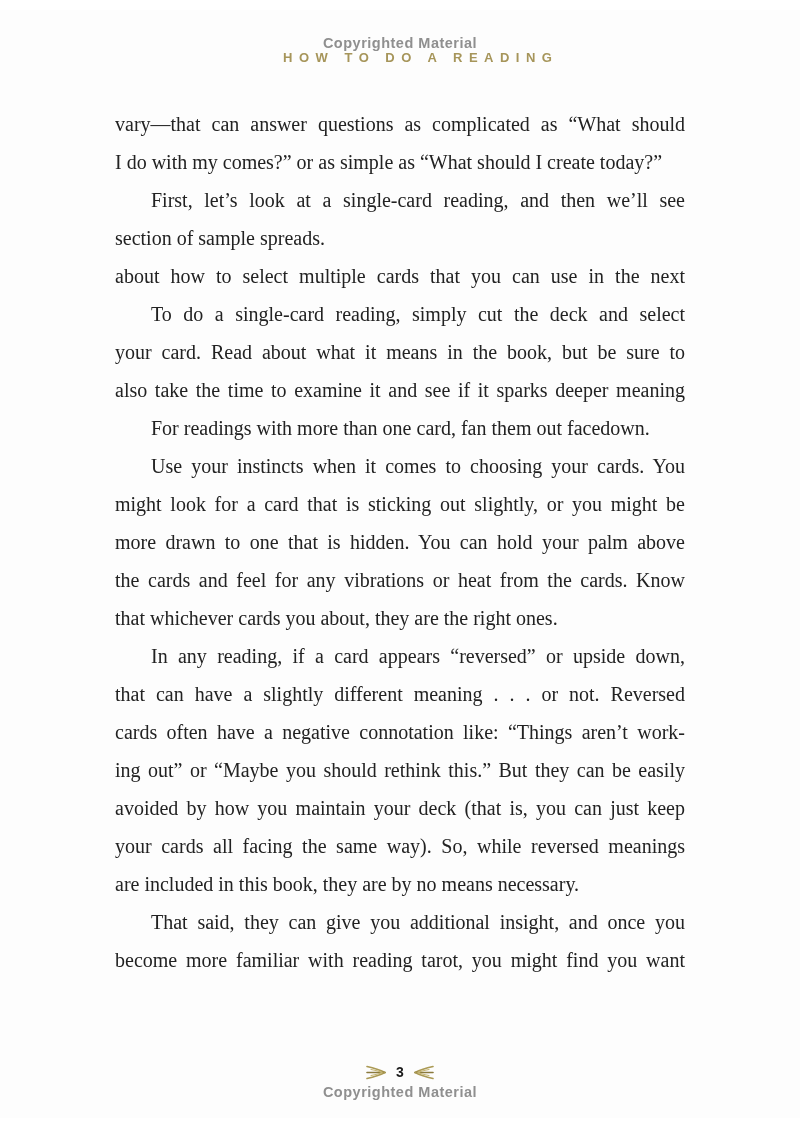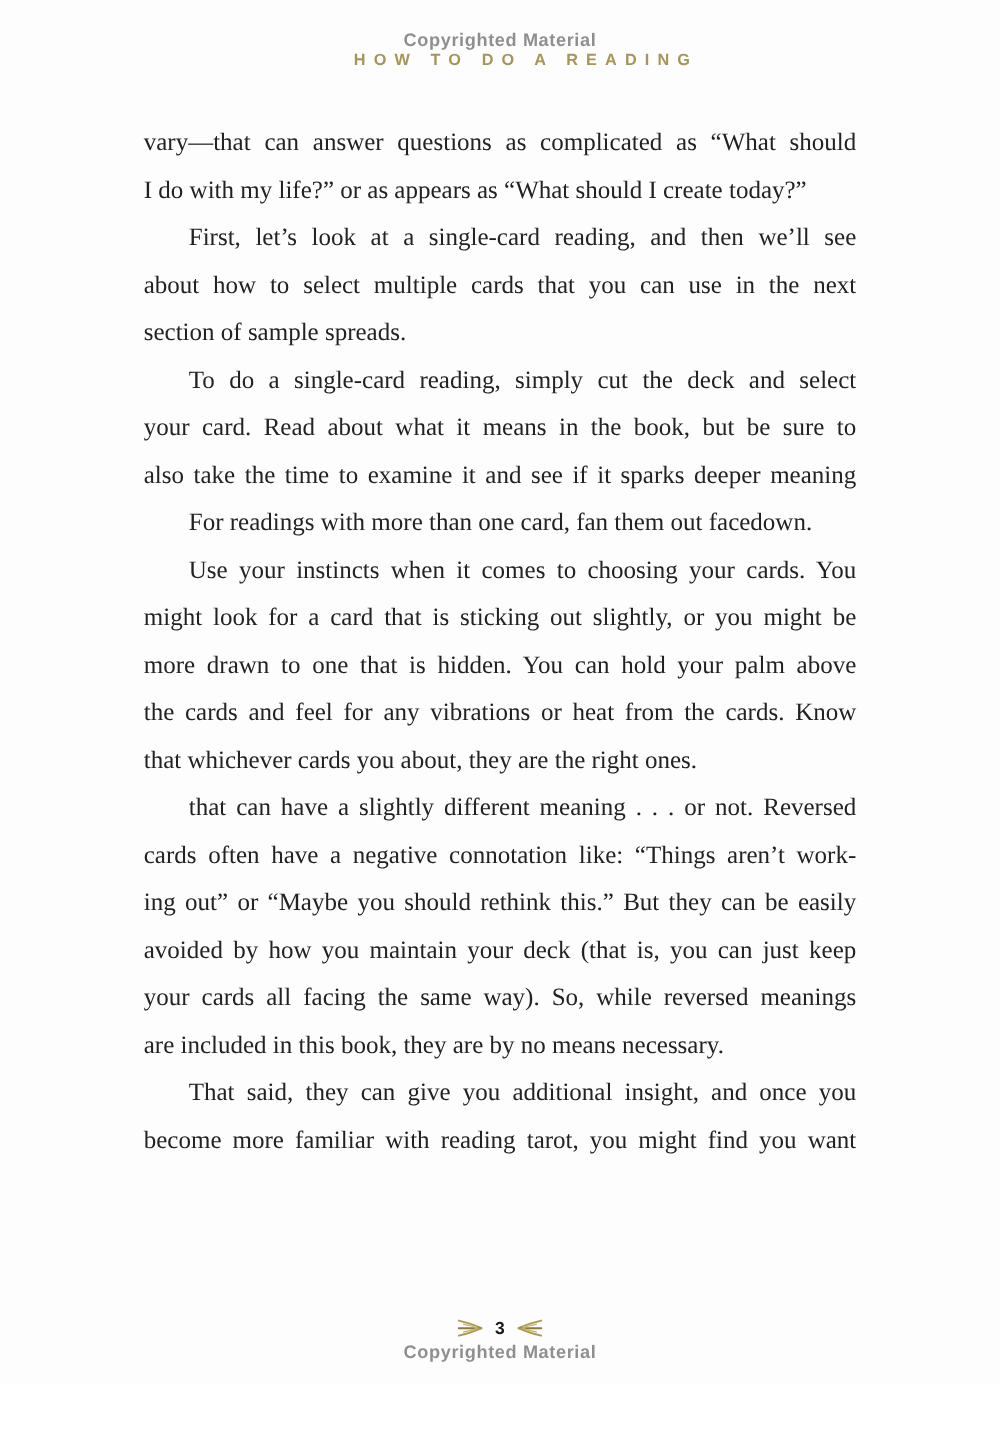--- a/index.html
+++ b/index.html
@@ -1,21 +1,21 @@
 <!DOCTYPE html>
 <html><head>
 <meta charset="utf-8">
 <style>
   * { margin: 0; padding: 0; box-sizing: border-box; }
   html, body { background: #ffffff; }
   .page {
     position: relative;
     width: 800px;
     height: 1108px;
-    margin: 0 auto;
+    margin: 10px auto;
     background: #fdfdfd;
     overflow: hidden;
     font-family: "Liberation Serif", serif;
     color: #222222;
   }
   .header {
     position: absolute;
     top: 26px;
     left: 0;
     width: 100%;
@@ -97,43 +97,44 @@
 
   <div class="header">
     <div class="copyright-top">Copyrighted Material</div>
     <div class="running-head">HOW TO DO A READING</div>
   </div>
 
   <div class="body-text">
 
   <div class="para">
         <div class="line">vary—that can answer questions as complicated as “What should</div>
-        <div class="line last">I do with my life?” or as appears as “What should I create today?”</div>
+        <div class="line last">I do with my comes?” or as simple as “What should I create today?”</div>
       </div>
       <div class="para indent">
         <div class="line">First, let’s look at a single-card reading, and then we’ll see</div>
+        <div class="line last">section of sample spreads.</div>
         <div class="line">about how to select multiple cards that you can use in the next</div>
-        <div class="line last">section of sample spreads.</div>
       </div>
       <div class="para indent">
         <div class="line">To do a single-card reading, simply cut the deck and select</div>
         <div class="line">your card. Read about what it means in the book, but be sure to</div>
         <div class="line">also take the time to examine it and see if it sparks deeper meaning</div>
       </div>
       <div class="para indent">
         <div class="line last">For readings with more than one card, fan them out facedown.</div>
       </div>
       <div class="para indent">
         <div class="line">Use your instincts when it comes to choosing your cards. You</div>
         <div class="line">might look for a card that is sticking out slightly, or you might be</div>
         <div class="line">more drawn to one that is hidden. You can hold your palm above</div>
         <div class="line">the cards and feel for any vibrations or heat from the cards. Know</div>
         <div class="line last">that whichever cards you about, they are the right ones.</div>
       </div>
       <div class="para indent">
+        <div class="line">In any reading, if a card appears “reversed” or upside down,</div>
         <div class="line">that can have a slightly different meaning . . . or not. Reversed</div>
         <div class="line">cards often have a negative connotation like: “Things aren’t work-</div>
         <div class="line">ing out” or “Maybe you should rethink this.” But they can be easily</div>
         <div class="line">avoided by how you maintain your deck (that is, you can just keep</div>
         <div class="line">your cards all facing the same way). So, while reversed meanings</div>
         <div class="line last">are included in this book, they are by no means necessary.</div>
       </div>
       <div class="para indent">
         <div class="line">That said, they can give you additional insight, and once you</div>
         <div class="line">become more familiar with reading tarot, you might find you want</div>

